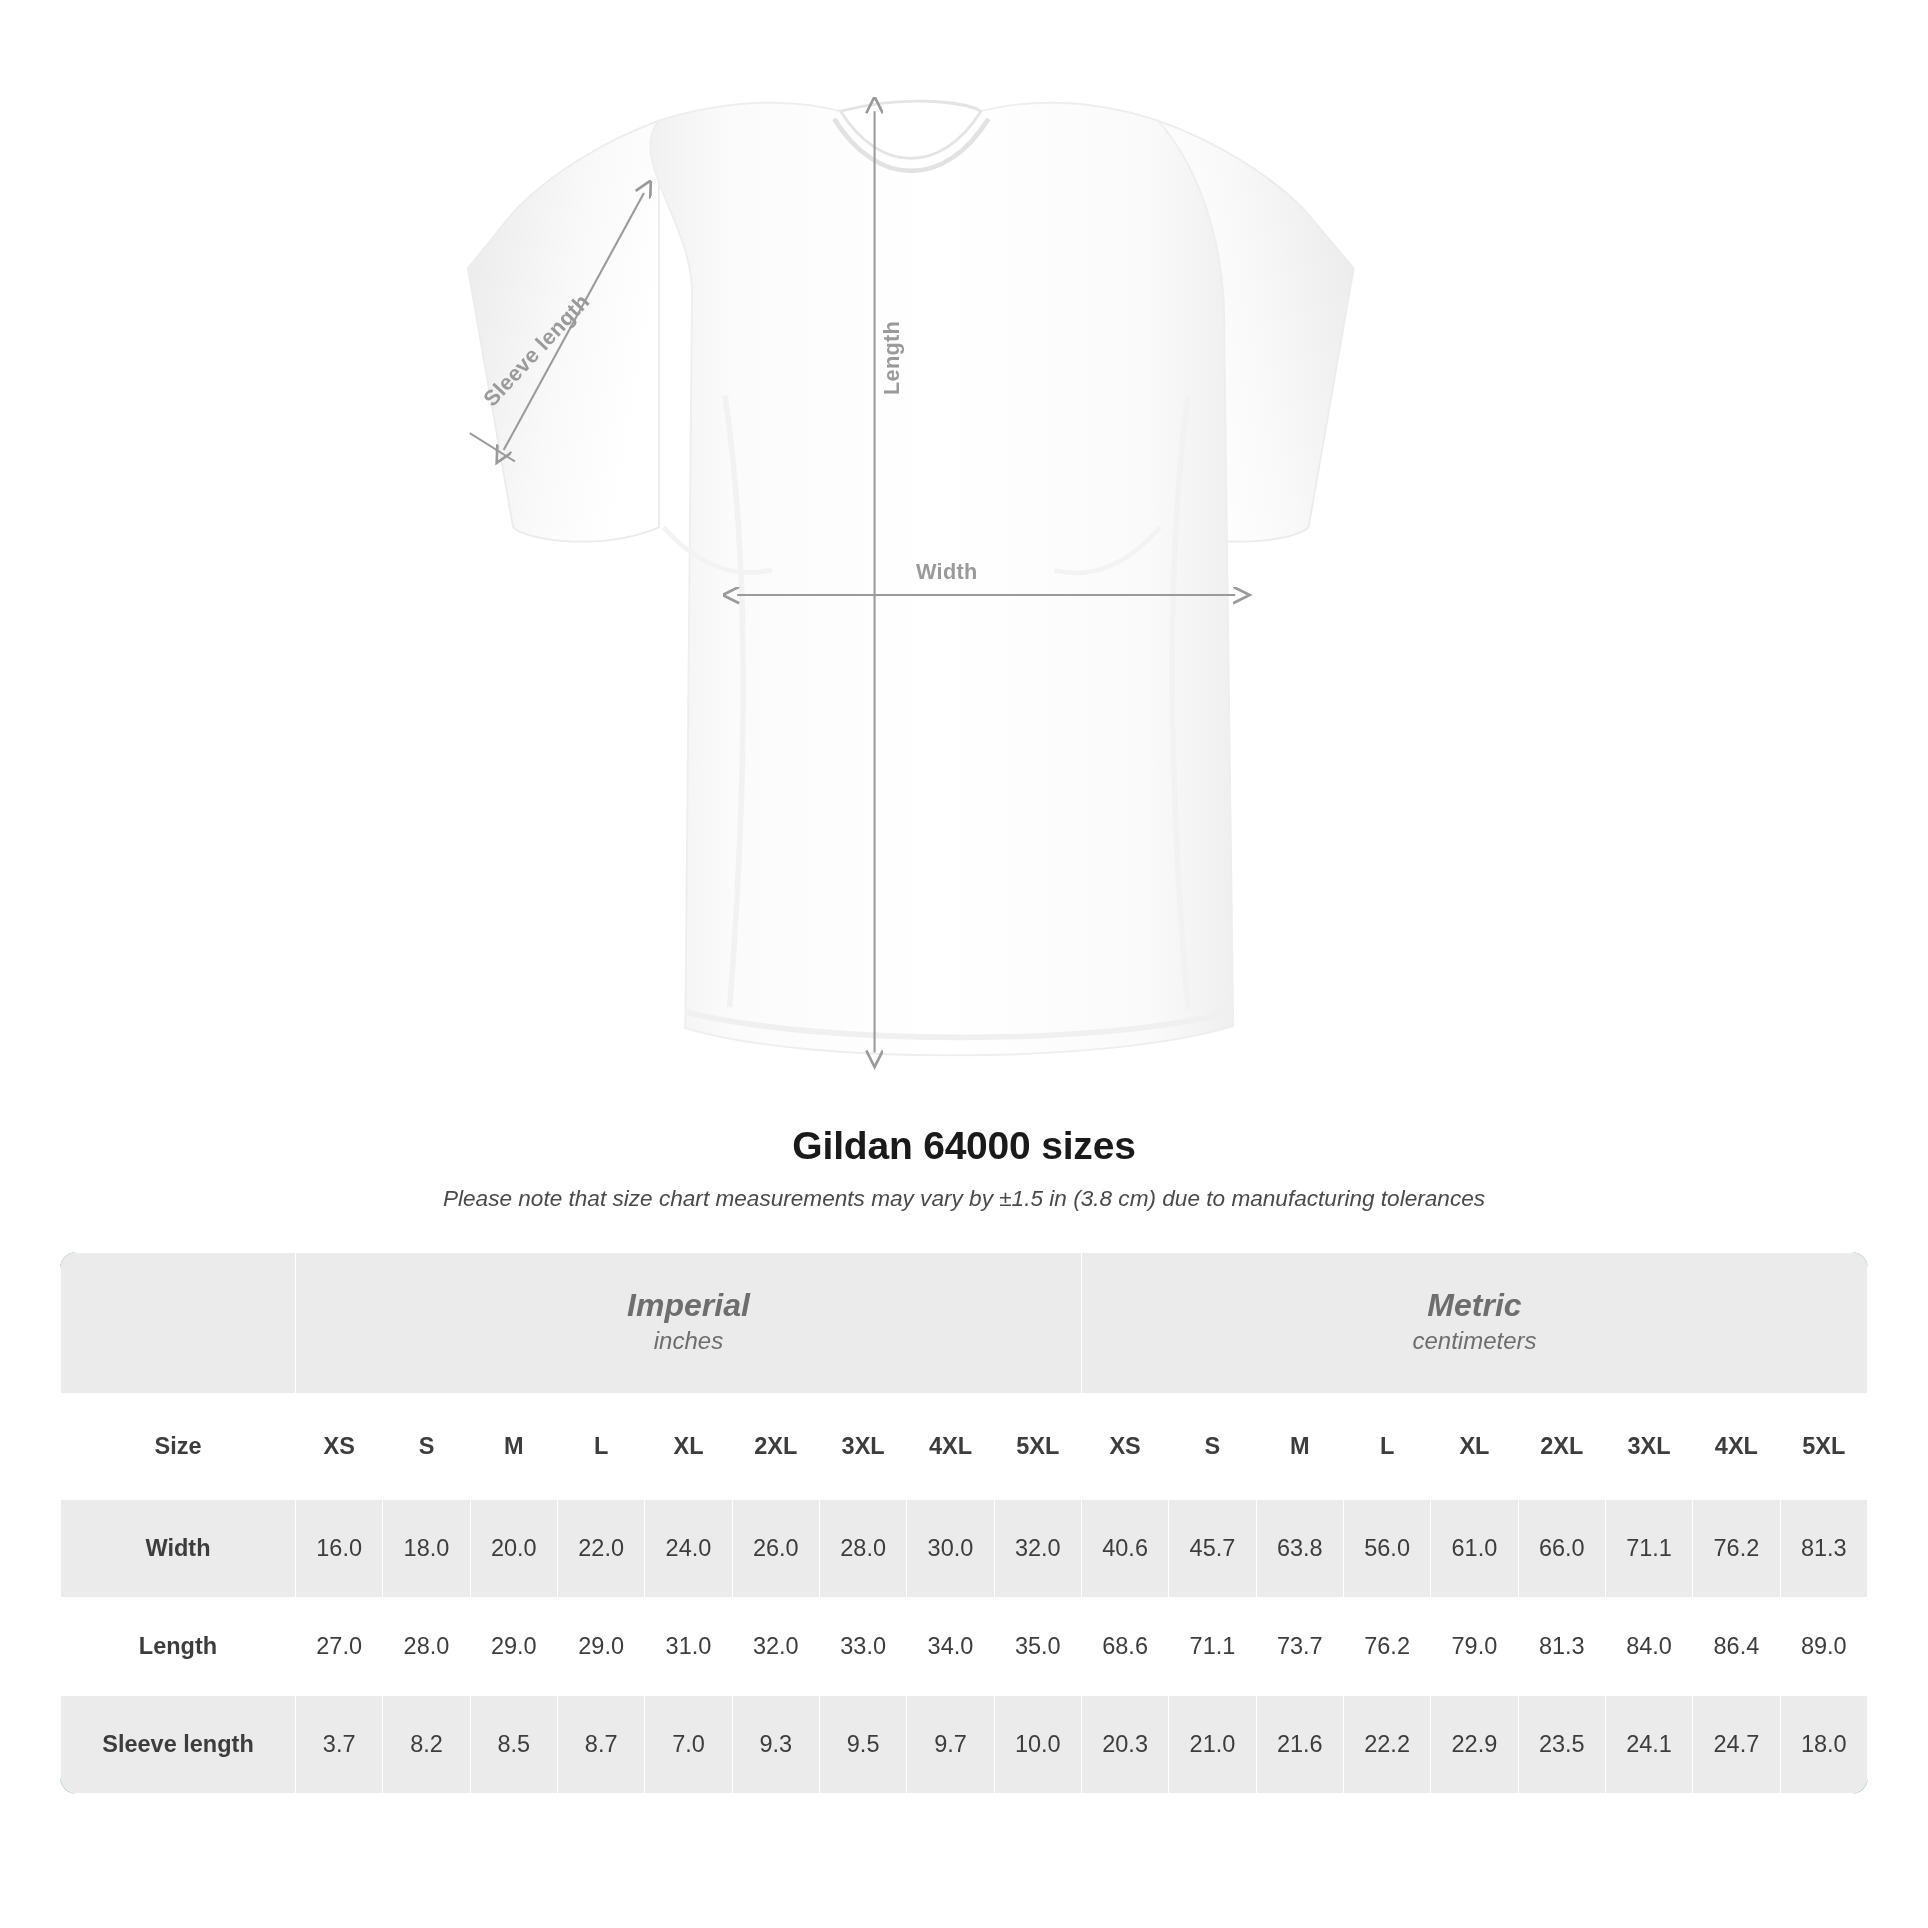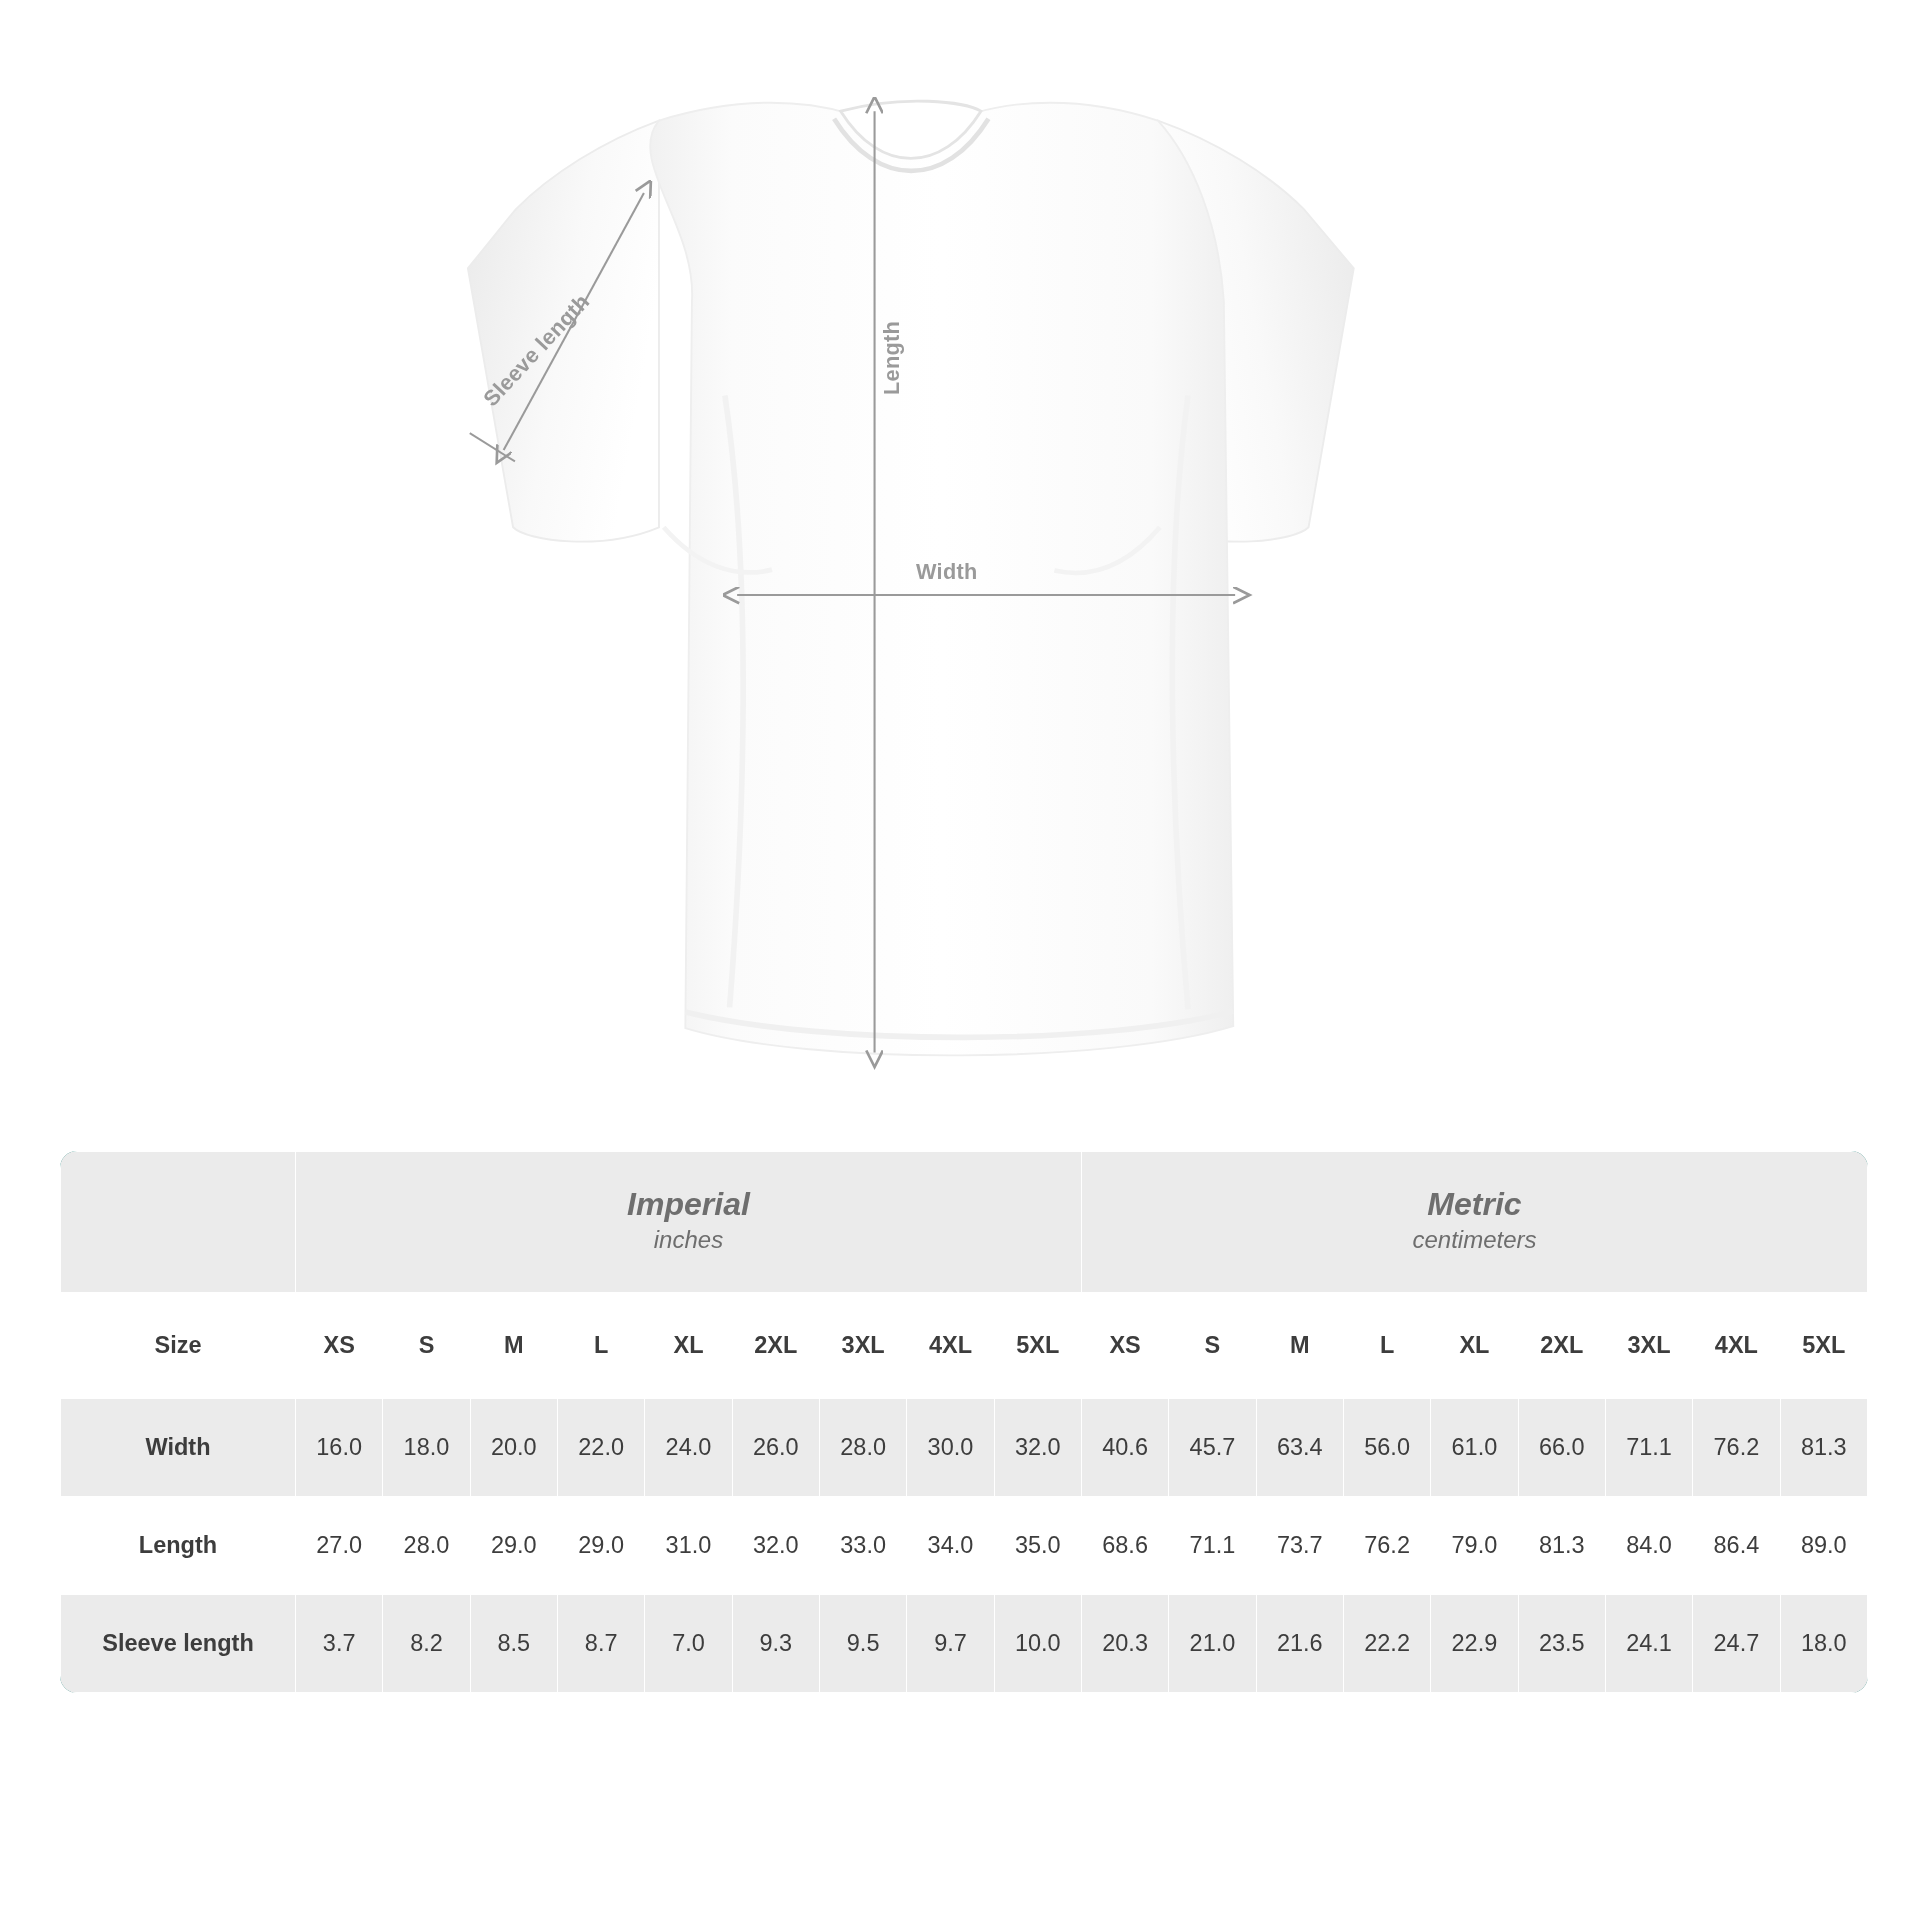--- a/index.html
+++ b/index.html
@@ -192,20 +192,24 @@
         <line x1="684" y1="205" x2="535" y2="478" marker-start="url(#arrowStart)" marker-end="url(#arrowEnd)"></line>
         <line x1="499" y1="460" x2="547" y2="490" stroke-width="2"></line>
       </g>
     </svg>
 
     <div class="dim-label label-length">Length</div>
     <div class="dim-label label-width">Width</div>
     <div class="dim-label label-sleeve">Sleeve length</div>
   </div>
 
+  <div class="title-block">
+    <div class="chart-title">Gildan 64000 sizes</div>
+    <div class="chart-note">Please note that size chart measurements may vary by ±1.5 in (3.8 cm) due to manufacturing tolerances</div>
+  </div>
 
   <div class="table-wrap">
     <table class="size-table">
       <tbody>
         <tr class="unit-row">
           <td class="corner first-col"></td>
           <td colspan="9">
             <div class="unit-main">Imperial</div>
             <div class="unit-sub">inches</div>
           </td>
@@ -243,21 +247,21 @@
           <td>18.0</td>
           <td>20.0</td>
           <td>22.0</td>
           <td>24.0</td>
           <td>26.0</td>
           <td>28.0</td>
           <td>30.0</td>
           <td>32.0</td>
           <td>40.6</td>
           <td>45.7</td>
-          <td>63.4</td>
+          <td>63.8</td>
           <td>56.0</td>
           <td>61.0</td>
           <td>66.0</td>
           <td>71.1</td>
           <td>76.2</td>
           <td>81.3</td>
         </tr>
 
         <tr class="data-row even">
           <td class="rowhead">Length</td>

